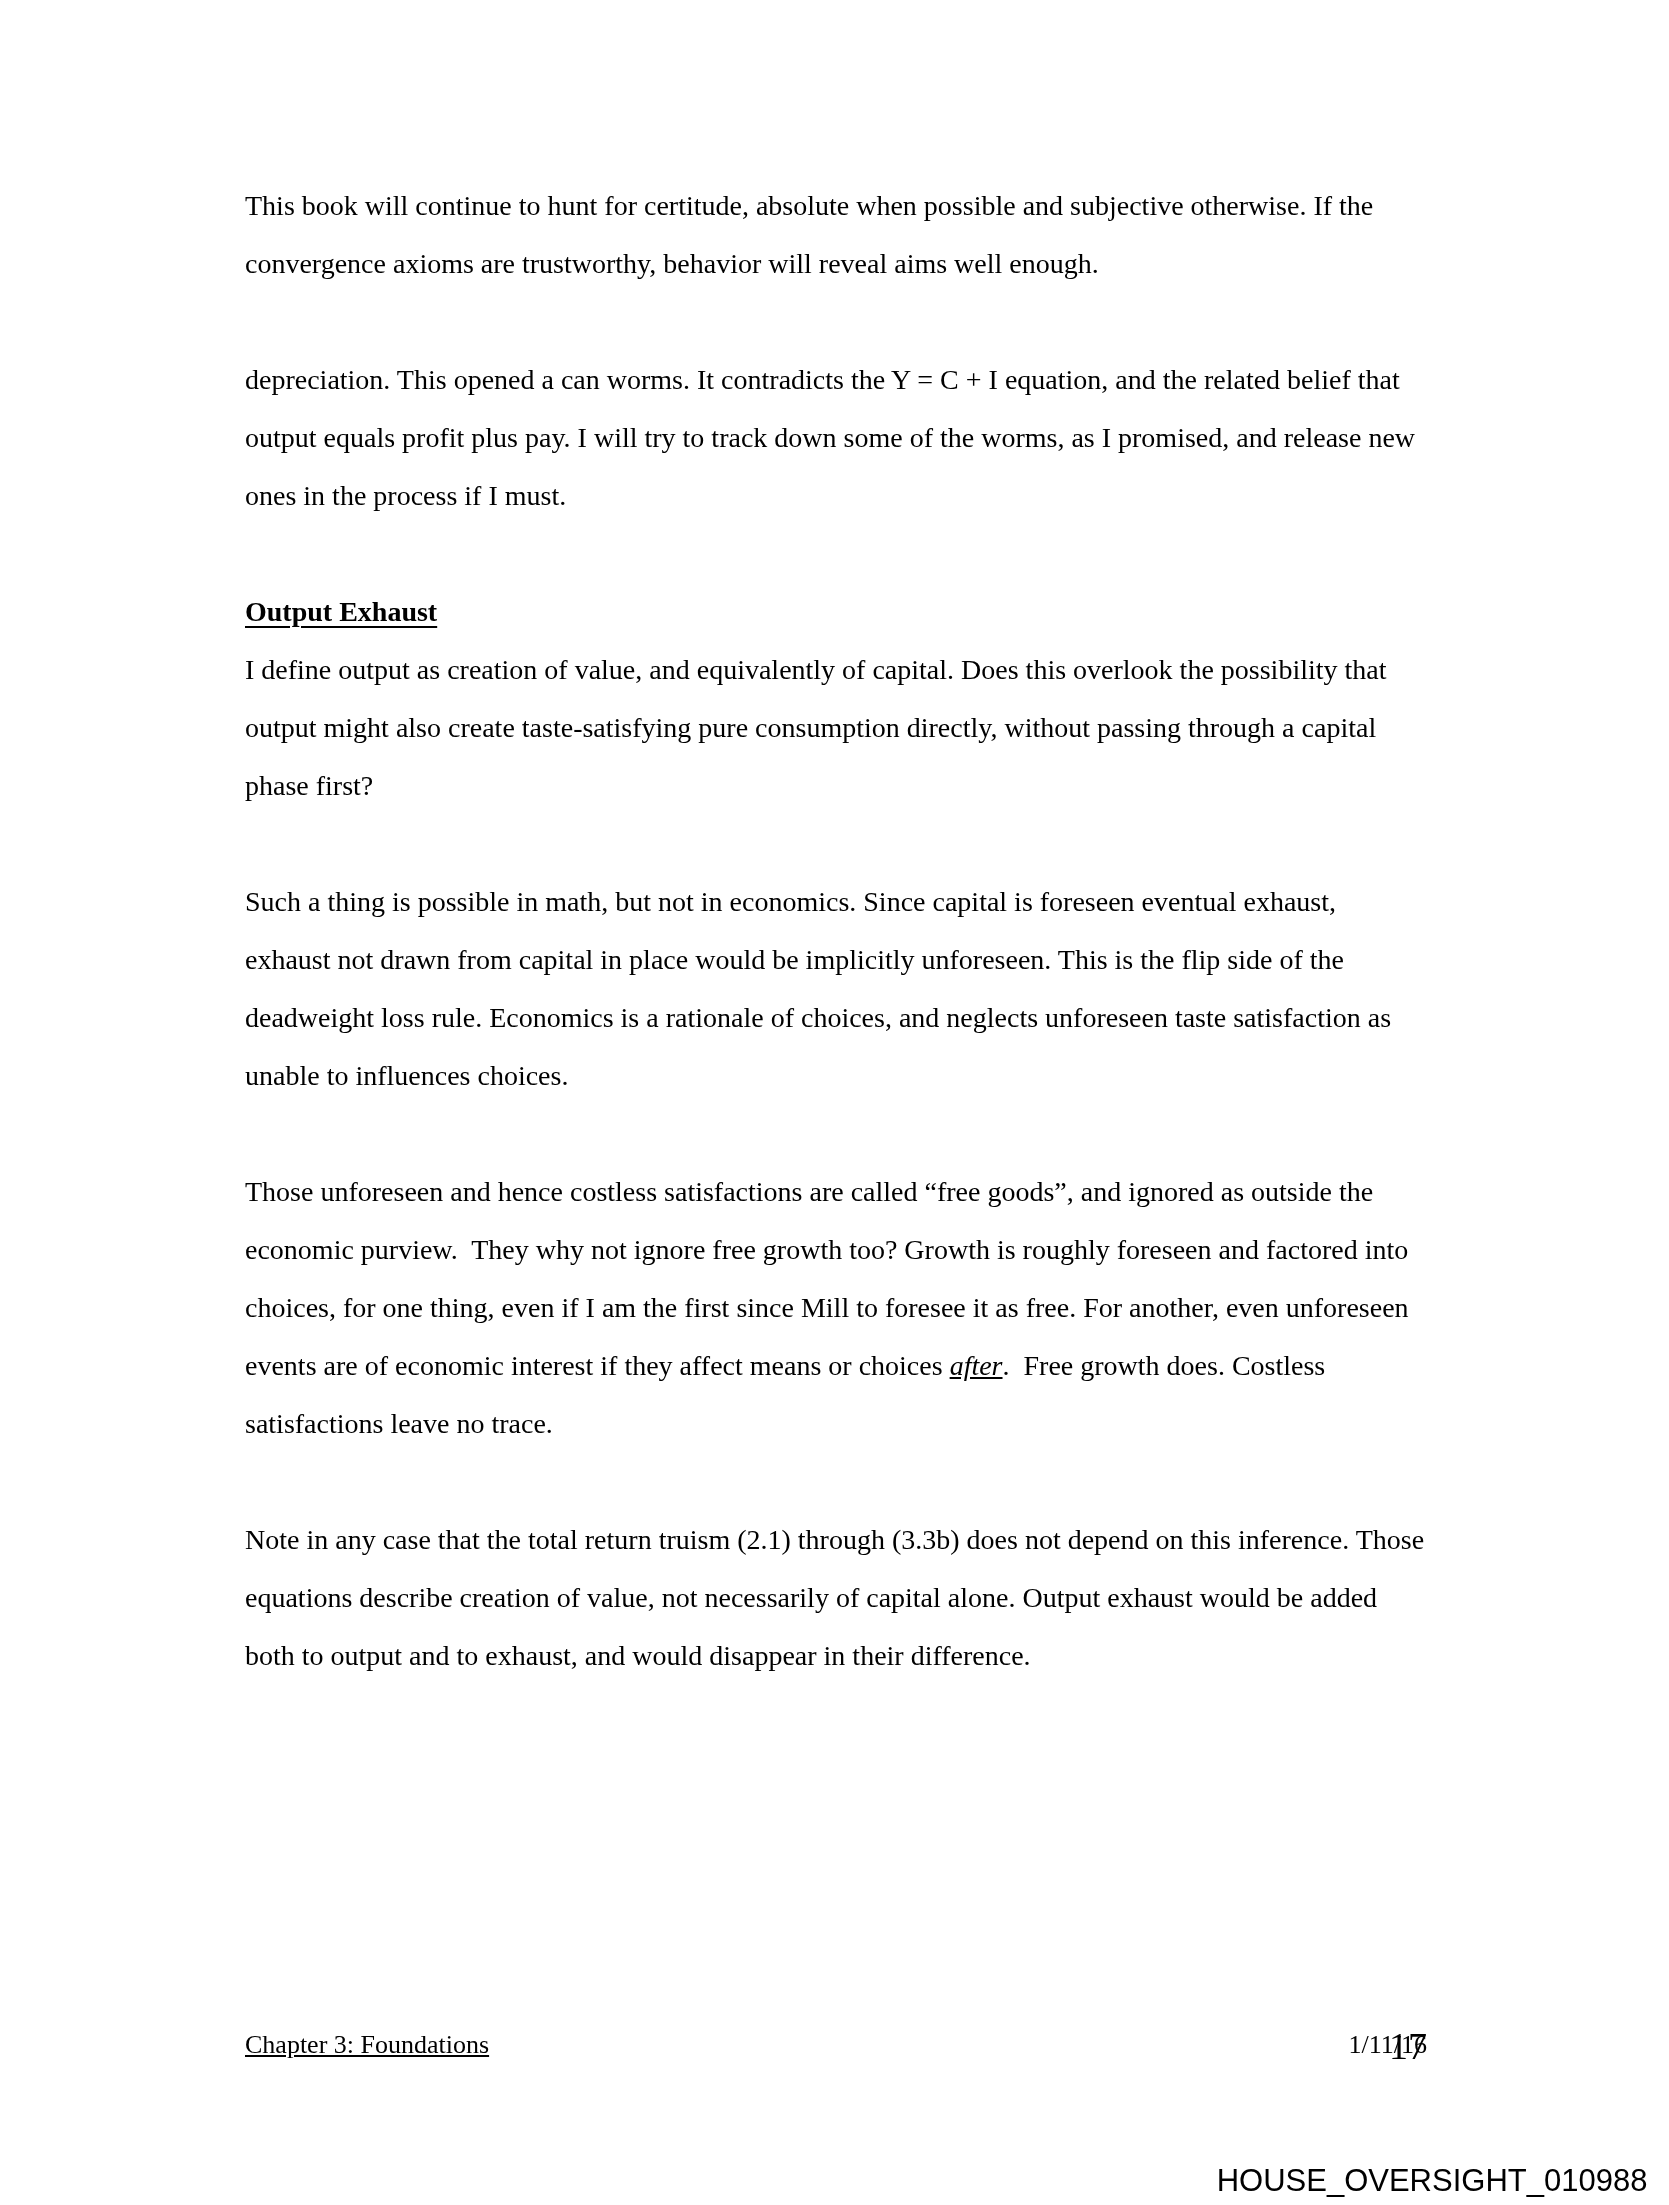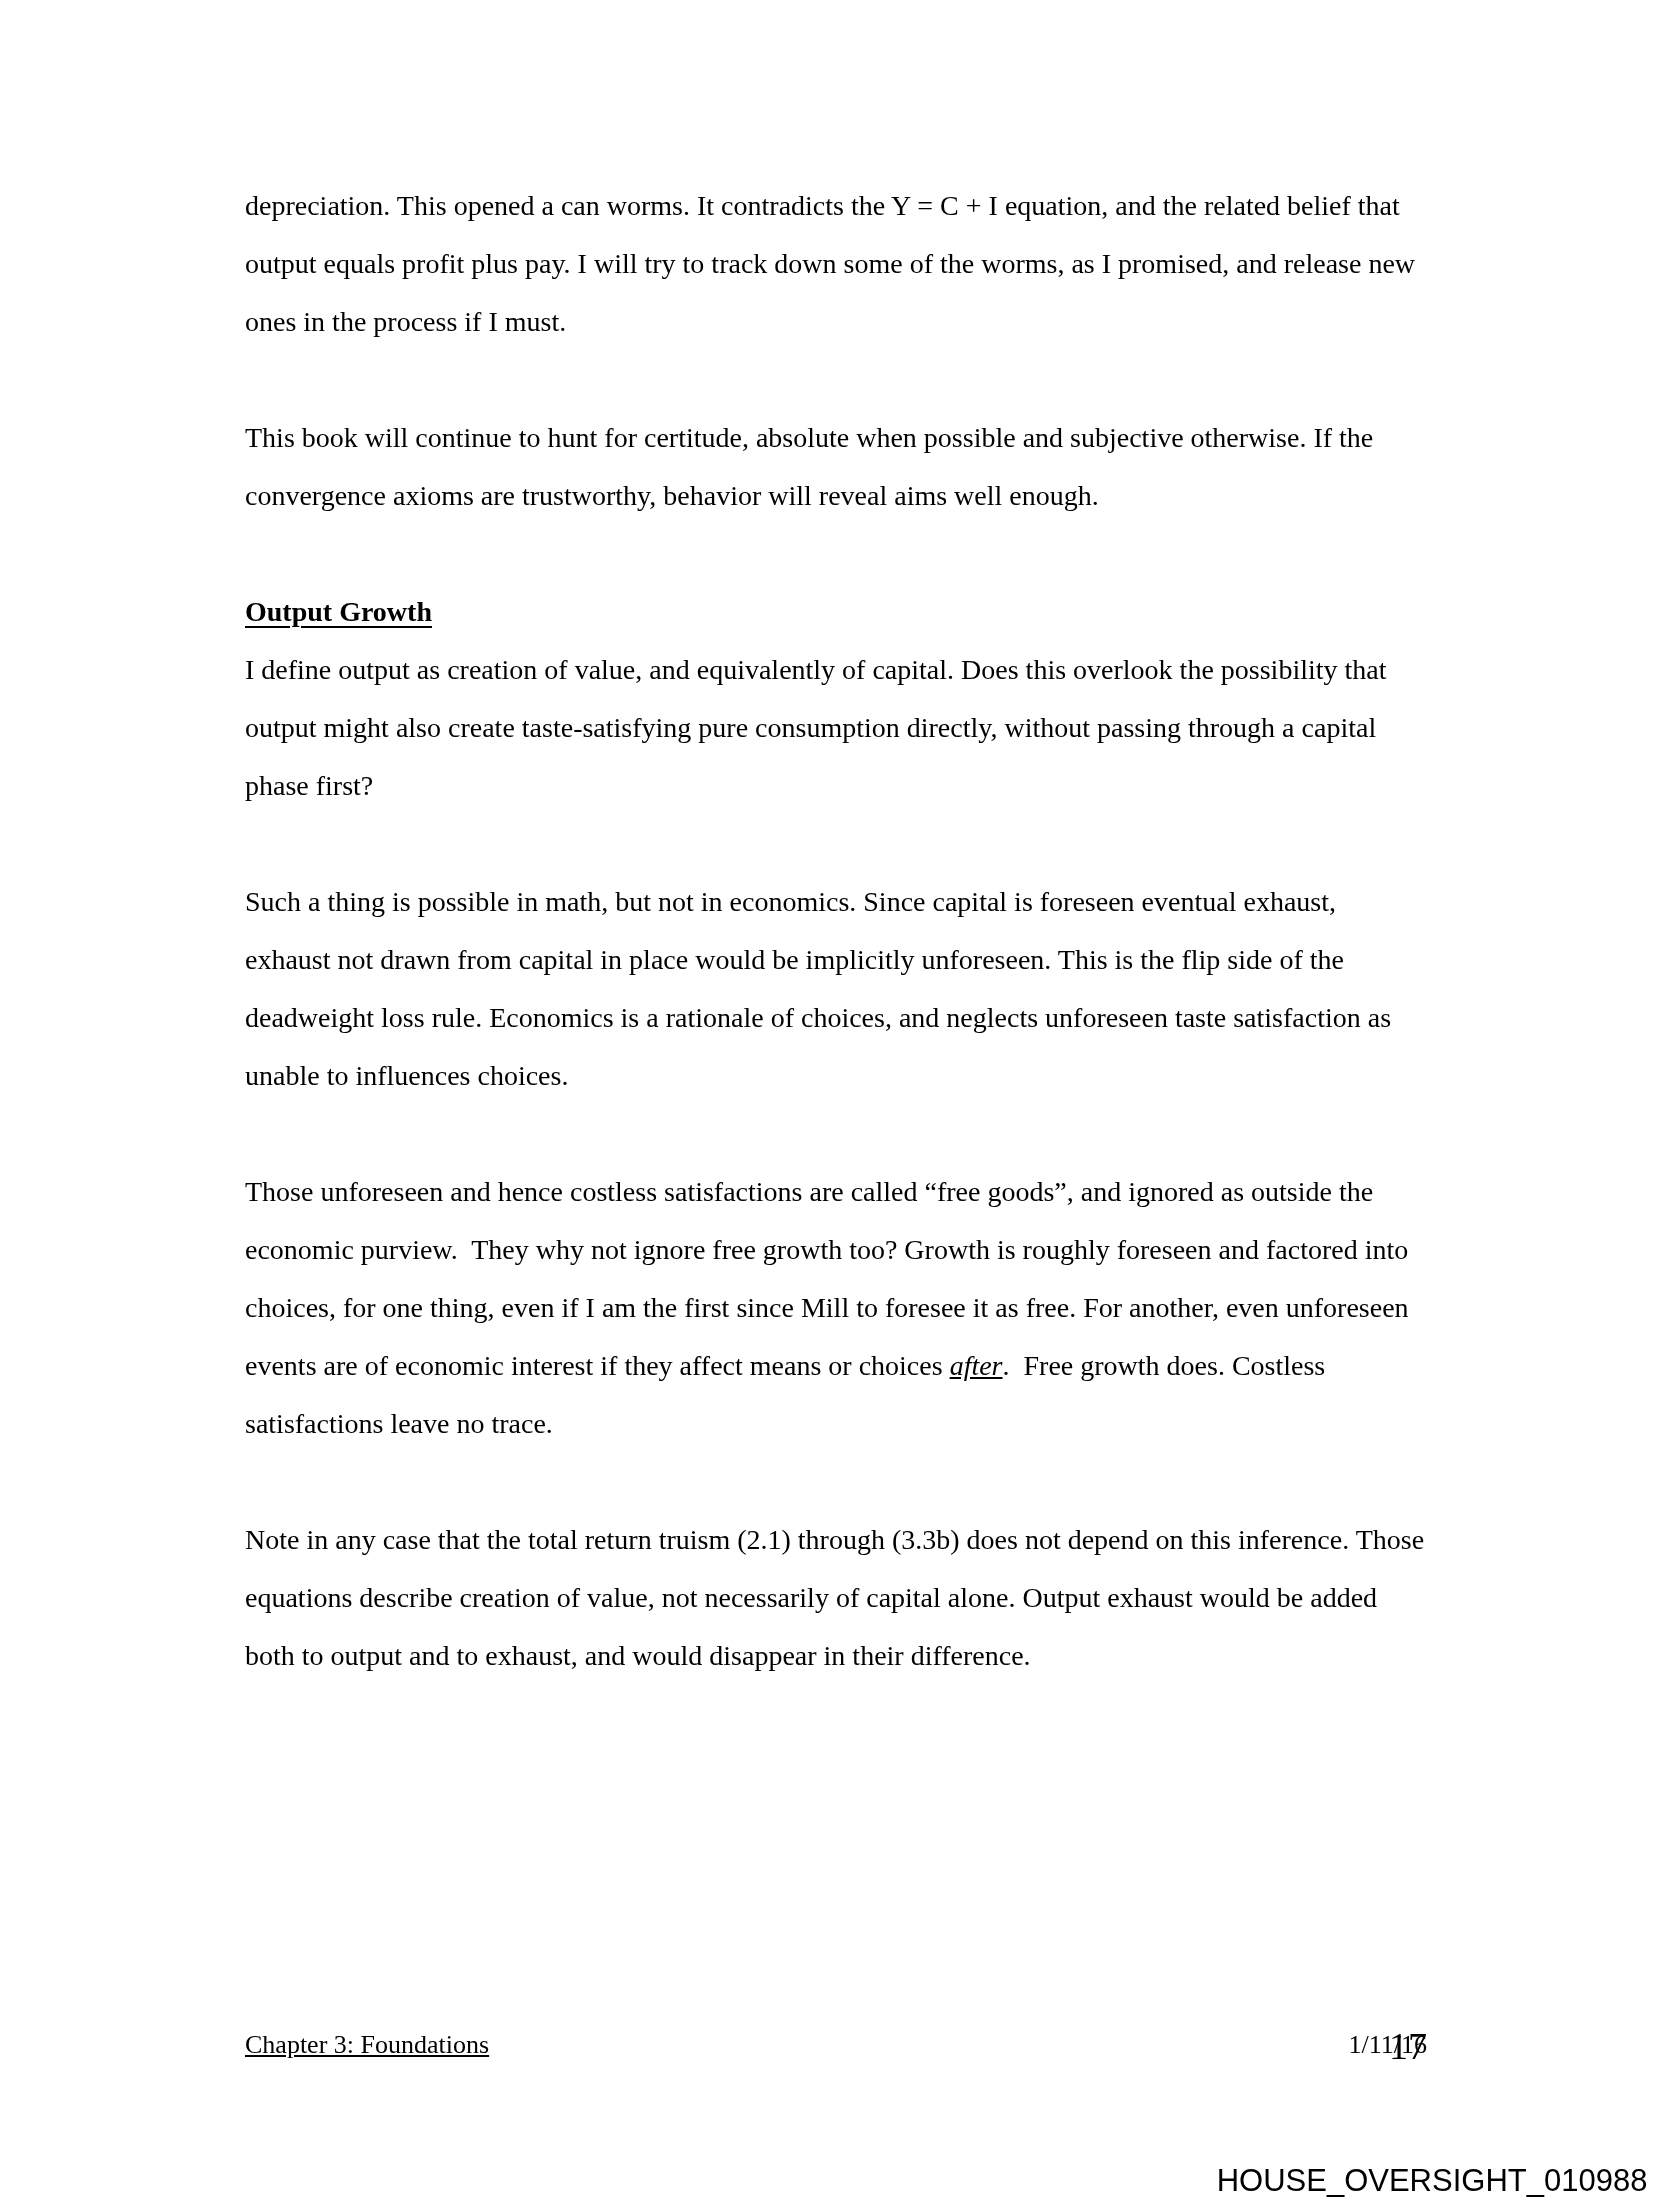--- a/index.html
+++ b/index.html
@@ -85,23 +85,23 @@
     color: #000000;
     margin-top: 24px;
   }
 </style>
 </head>
 <body>
 
 <div class="page">
 
   <div class="body-text">
+    <p>This book will continue to hunt for certitude, absolute when possible and subjective otherwise. If the convergence axioms are trustworthy, behavior will reveal aims well enough.</p>
     <p>depreciation. This opened a can worms. It contradicts the Y = C + I equation, and the related belief that output equals profit plus pay. I will try to track down some of the worms, as I promised, and release new ones in the process if I must.</p>
-    <p>This book will continue to hunt for certitude, absolute when possible and subjective otherwise. If the convergence axioms are trustworthy, behavior will reveal aims well enough.</p>
-    <h2 class="section-heading">Output Growth</h2>
+    <h2 class="section-heading">Output Exhaust</h2>
     <p class="after-heading">I define output as creation of value, and equivalently of capital. Does this overlook the possibility that output might also create taste-satisfying pure consumption directly, without passing through a capital phase first?</p>
     <p>Such a thing is possible in math, but not in economics. Since capital is foreseen eventual exhaust, exhaust not drawn from capital in place would be implicitly unforeseen. This is the flip side of the deadweight loss rule. Economics is a rationale of choices, and neglects unforeseen taste satisfaction as unable to influences choices.</p>
     <p><span>Those unforeseen and hence costless satisfactions are called “free goods”, and ignored as outside the economic purview.&nbsp; They why not ignore free growth too? Growth is roughly foreseen and factored into choices, for one thing, even if I am the first since Mill to foresee it as free. For another, even unforeseen events are of economic interest if they affect means or choices </span><span class="italic">after</span><span>.&nbsp; Free growth does. Costless satisfactions leave no trace.</span></p>
     <p>Note in any case that the total return truism (2.1) through (3.3b) does not depend on this inference. Those equations describe creation of value, not necessarily of capital alone. Output exhaust would be added both to output and to exhaust, and would disappear in their difference.</p>
   </div>
 
   <div class="footer">
     <span class="footer-left">Chapter 3: Foundations</span>
     <span class="footer-center">1/11/16</span>
     <span class="footer-right">17</span>

